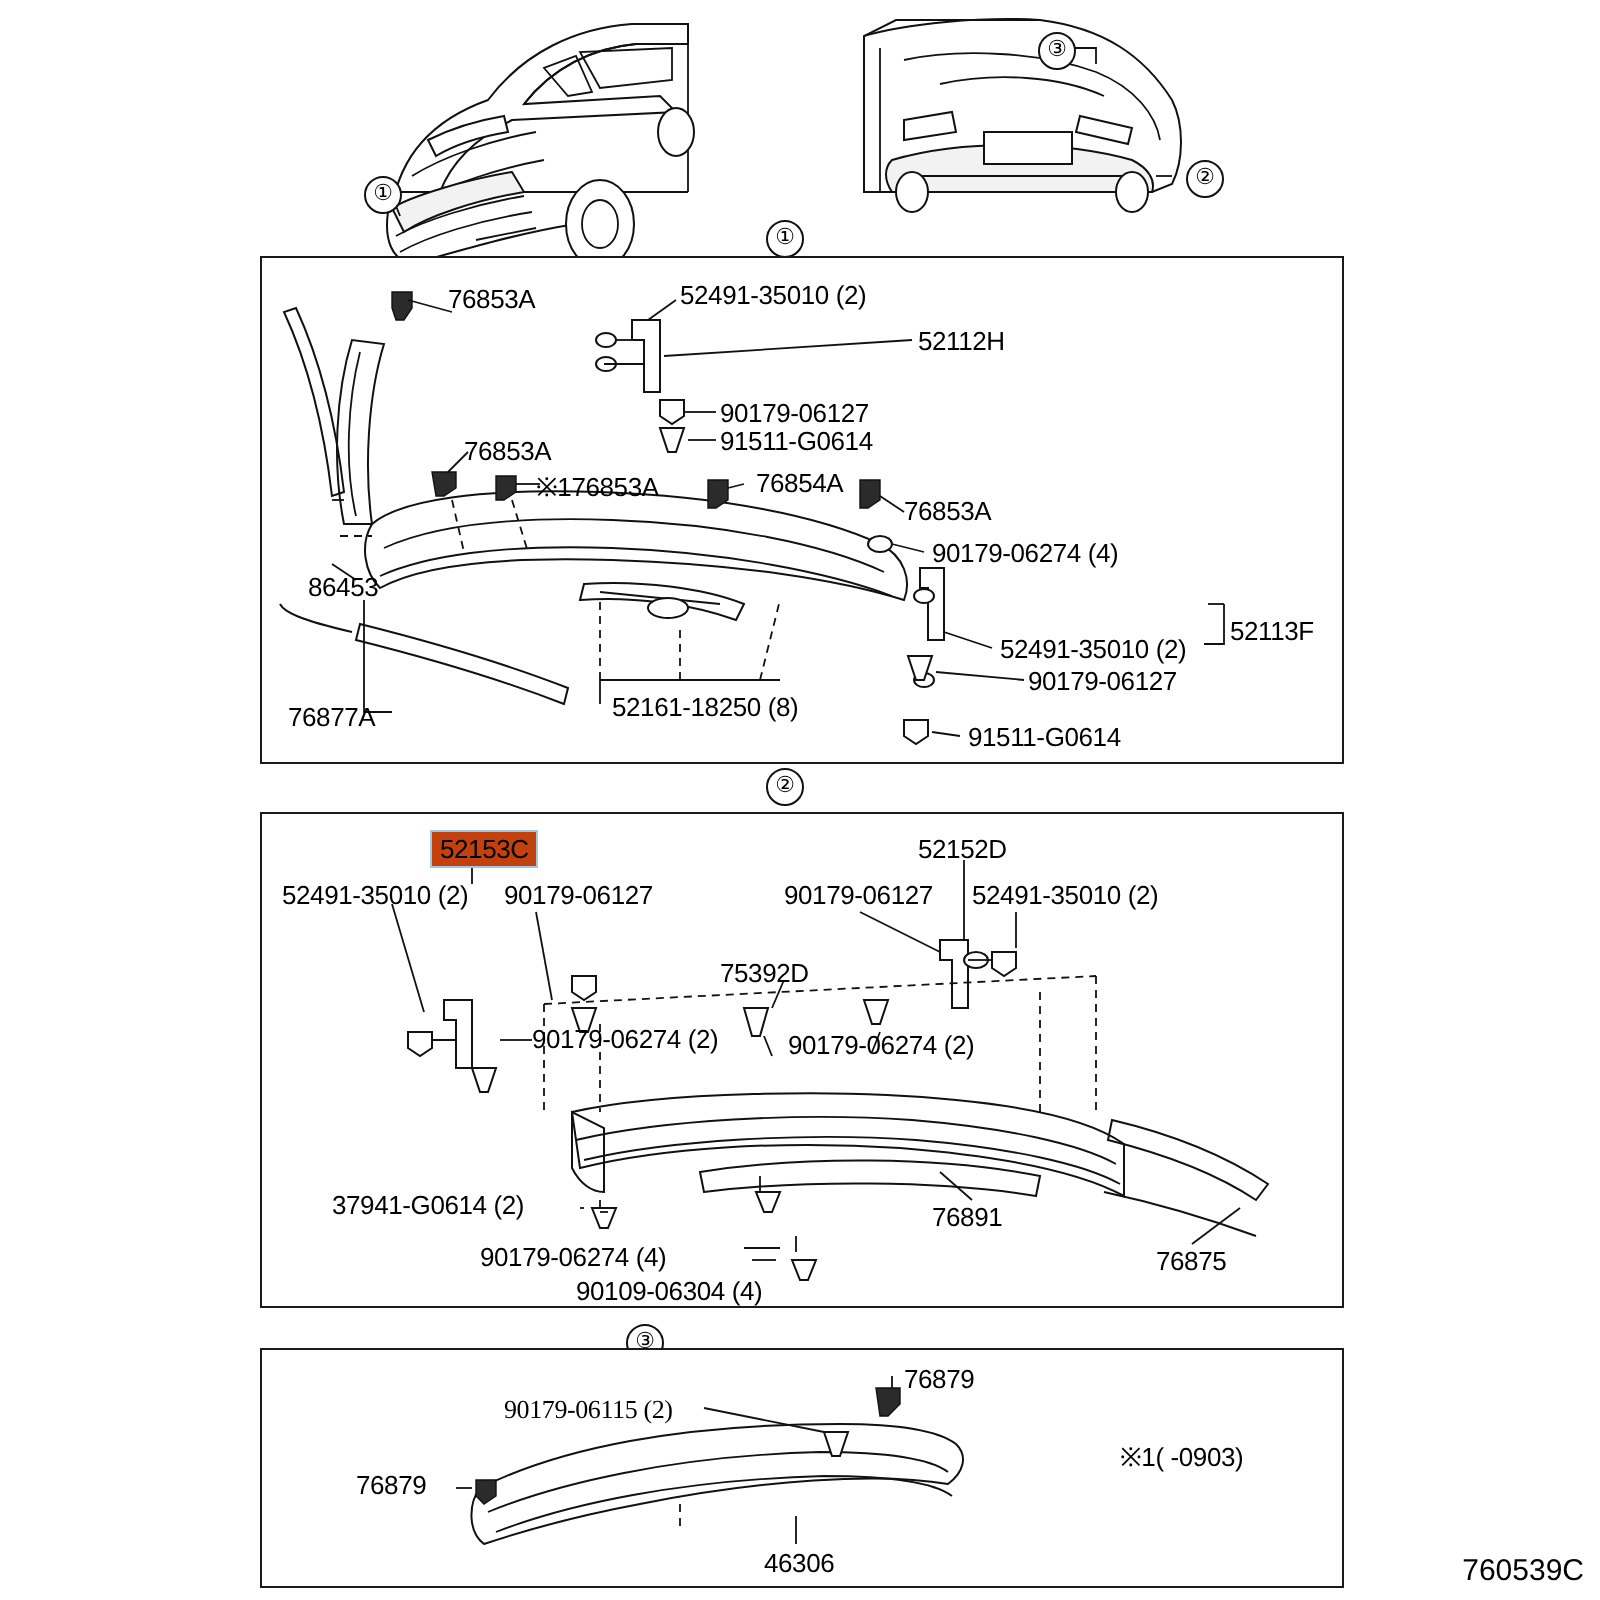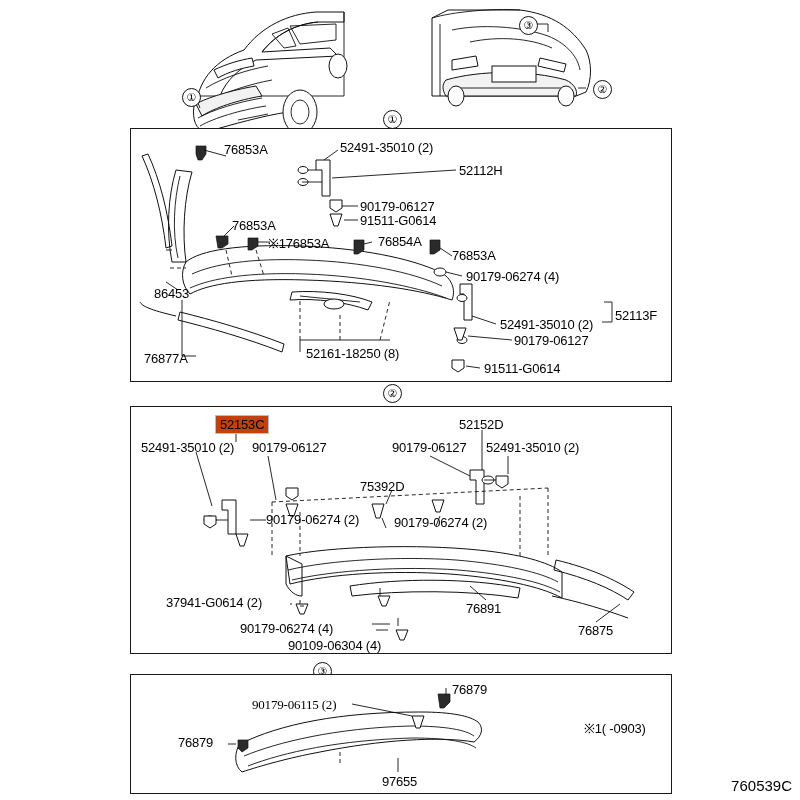--- a/index.html
+++ b/index.html
@@ -261,16 +261,16 @@
   <path class="ld" d="M352 704 L412 716"></path>
   <path class="ld" d="M446 694 L446 688"></path>
   <path class="ld" d="M236 744 L228 744"></path>
   <path class="ld" d="M398 772 L398 758"></path>
   <path class="dash" d="M340 752 L340 766"></path>
 </svg>
 
 <div class="lbl" style="left:252px;top:697px;font-family:Liberation Serif, serif;">90179-06115 (2)</div>
 <div class="lbl b" style="left:452px;top:682px;">76879</div>
 <div class="lbl b" style="left:178px;top:735px;">76879</div>
-<div class="lbl b" style="left:382px;top:774px;">97655</div>
-
-<div class="lbl" style="left:560px;top:719px;margin-left:24px;">※1(   -0903)</div>
+<div class="lbl b" style="left:382px;top:774px;">46306</div>
+
+<div class="lbl" style="left:560px;top:719px;">※1(   -0903)</div>
 <div class="code">760539C</div>
 
 </body></html>

